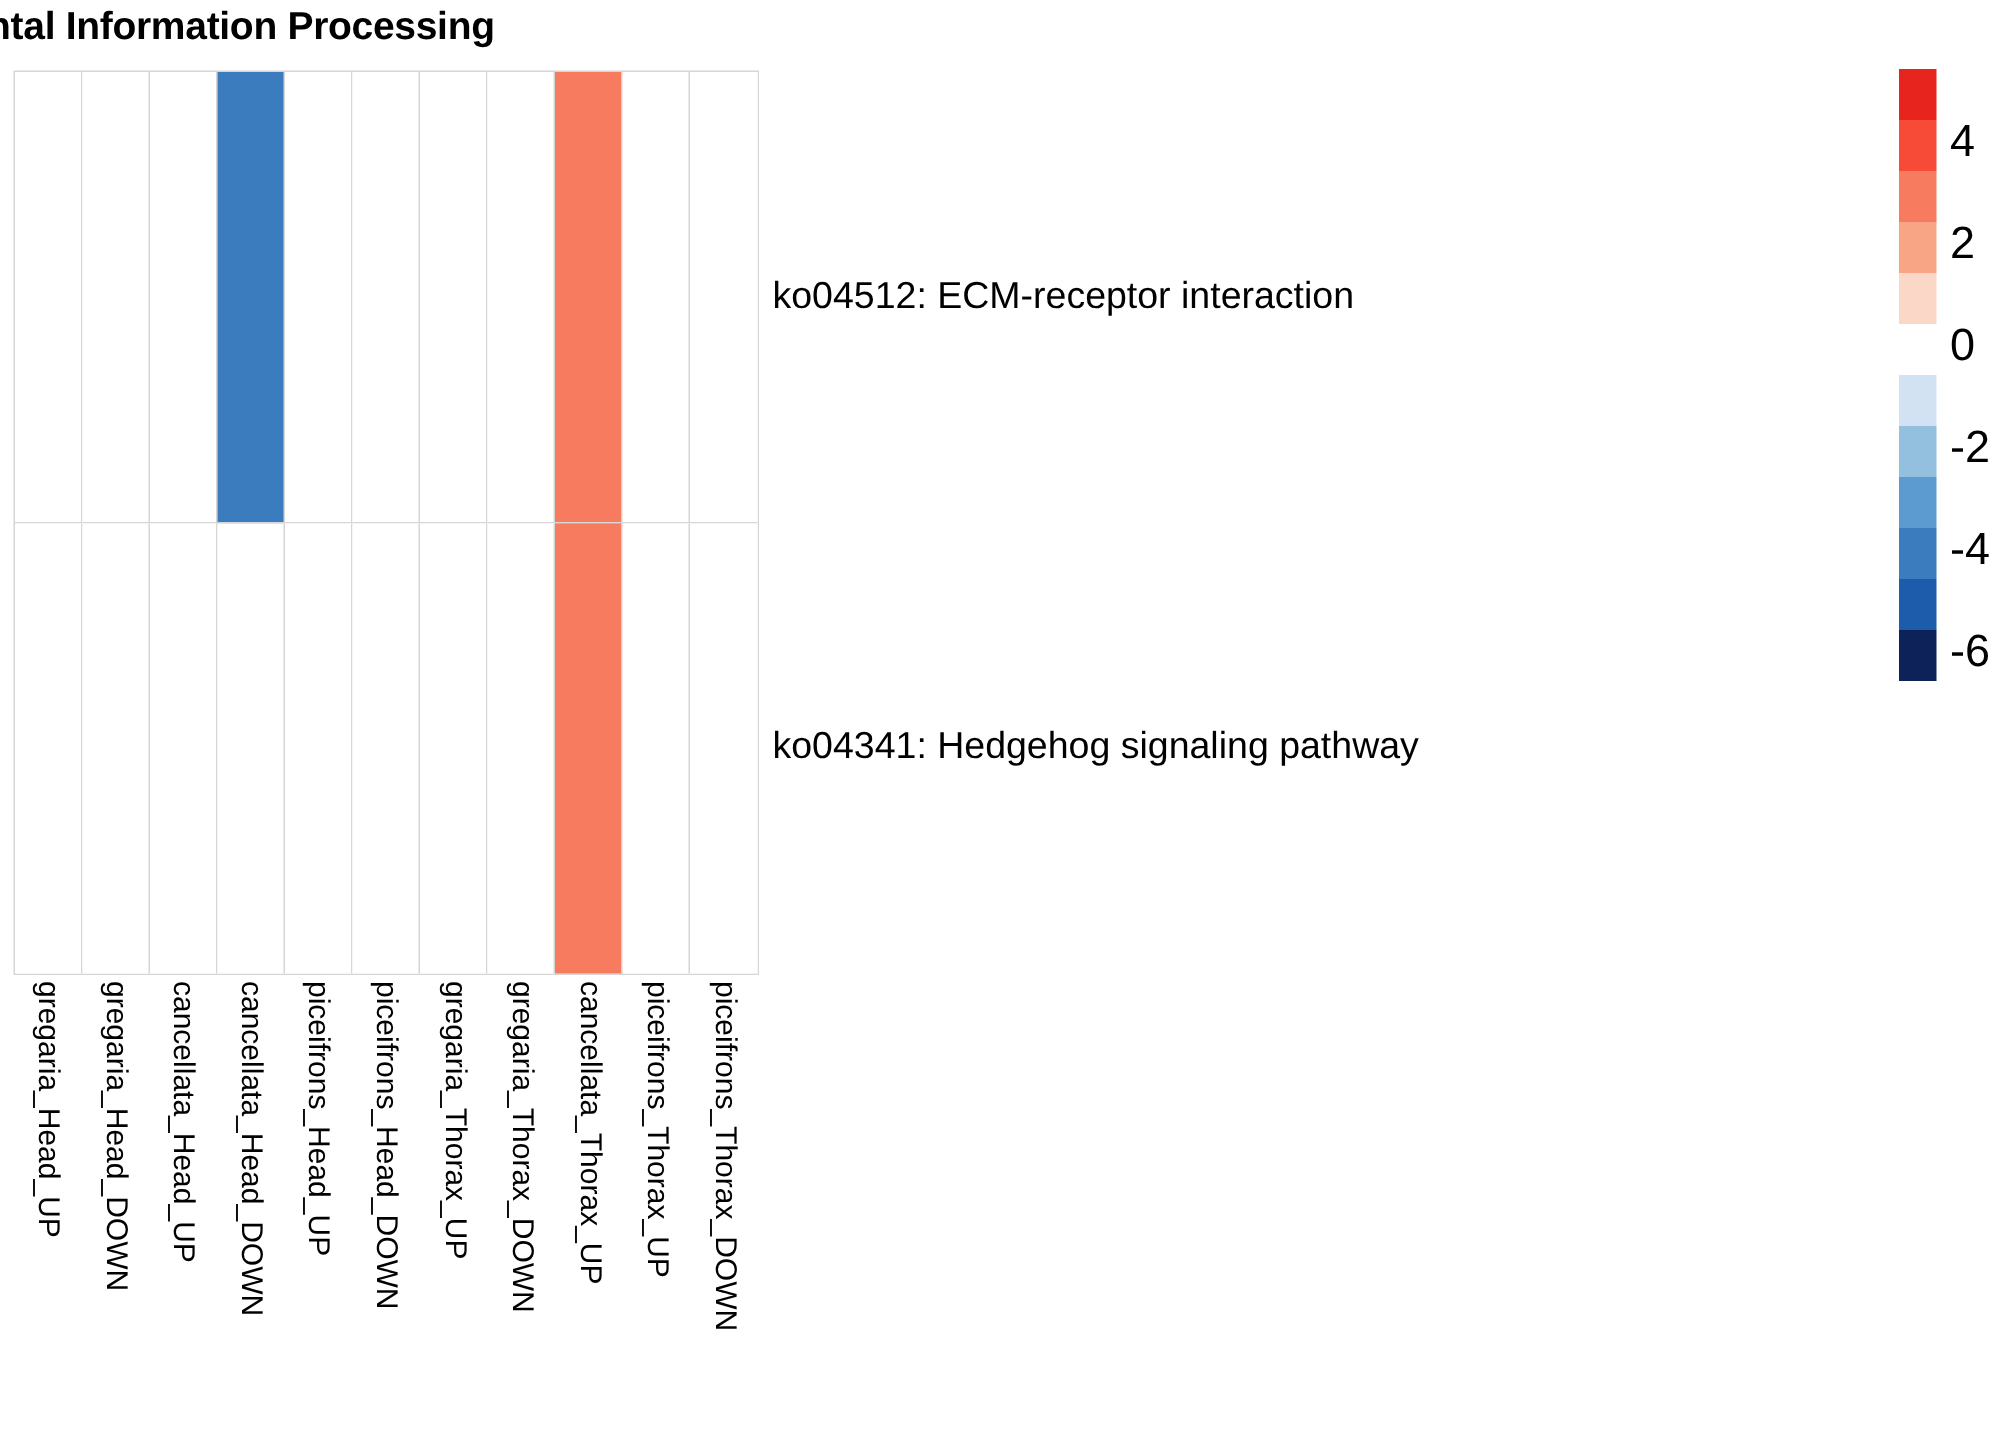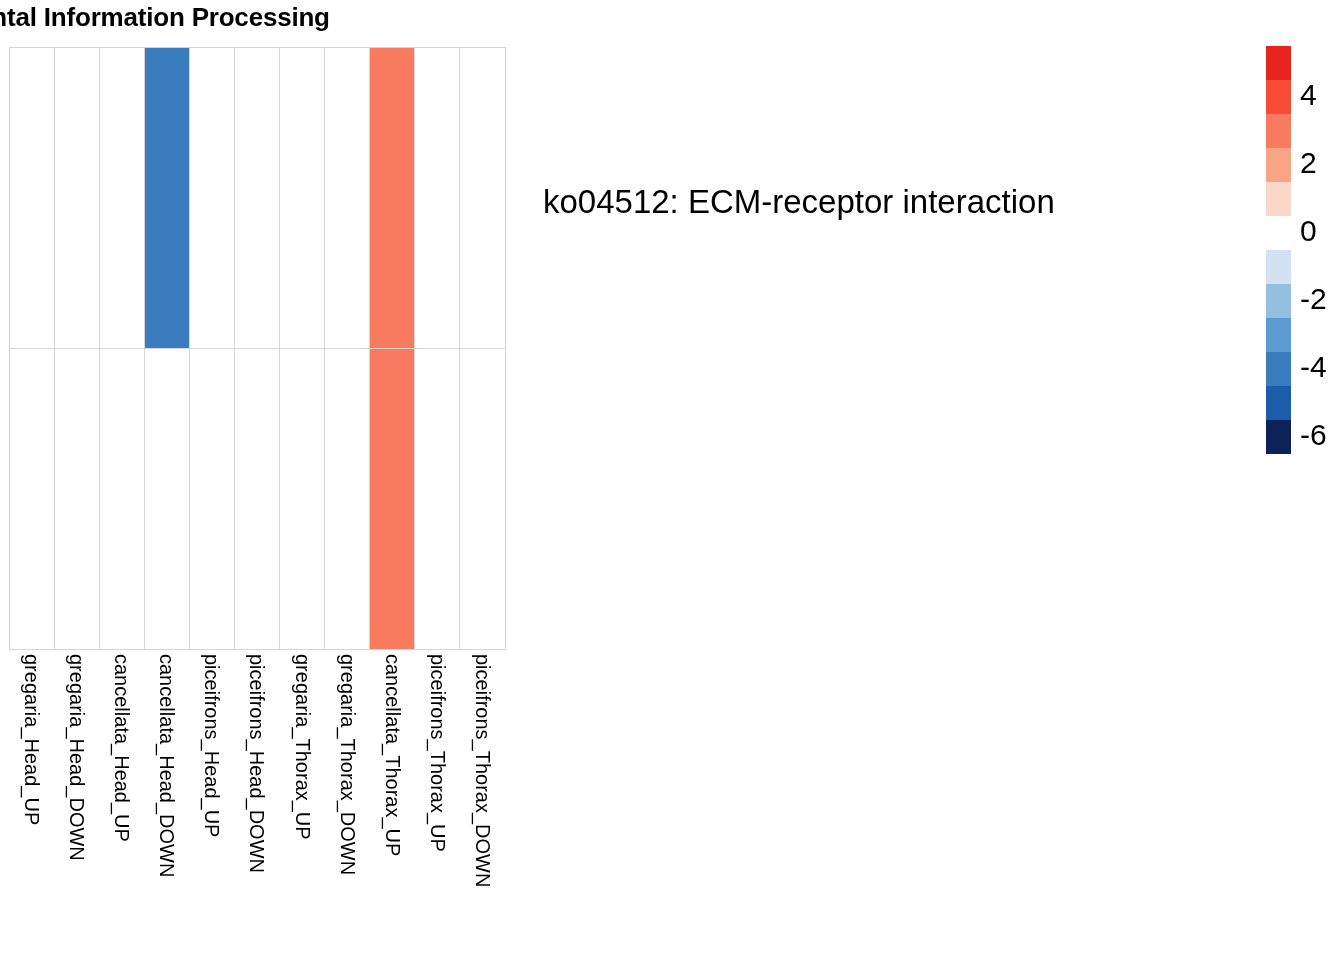--- a/index.html
+++ b/index.html
@@ -48,22 +48,22 @@
     border-right: 1px solid #d6d6d6;
     border-bottom: 1px solid #d6d6d6;
     background: #ffffff;
   }
   .cell.lastcol { border-right: none; }
   .cell.lastrow { border-bottom: none; }
 
   
   .row-label {
     position: absolute;
-    left: 543px;
-    font-size: 33px;
+    left: 515px;
+    font-size: 25px;
     color: #000000;
     white-space: nowrap;
     line-height: 1;
   }
   #row-label-0 { top: 185px; }
   #row-label-1 { top: 485px; }
 
   
   #col-labels {
     position: absolute;
@@ -148,20 +148,21 @@
       <div class="cell lastrow" style="background: rgb(255, 255, 255);"></div>
       <div class="cell lastrow" style="background: rgb(255, 255, 255);"></div>
       <div class="cell lastrow" style="background: rgb(255, 255, 255);"></div>
       <div class="cell lastrow" style="background: rgb(255, 255, 255);"></div>
       <div class="cell lastrow" style="background: rgb(246, 123, 95);"></div>
       <div class="cell lastrow" style="background: rgb(255, 255, 255);"></div>
       <div class="cell lastcol lastrow" style="background: rgb(255, 255, 255);"></div>
     </div>
 
   <div class="row-label" id="row-label-0">ko04512: ECM-receptor interaction</div>
+  <div class="row-label" id="row-label-1">ko04341: Hedgehog signaling pathway</div>
 
   <div id="col-labels">
       <div class="col-label-slot">
         <div class="col-label">gregaria_Head_UP</div>
       </div>
       <div class="col-label-slot">
         <div class="col-label">gregaria_Head_DOWN</div>
       </div>
       <div class="col-label-slot">
         <div class="col-label">cancellata_Head_UP</div>

